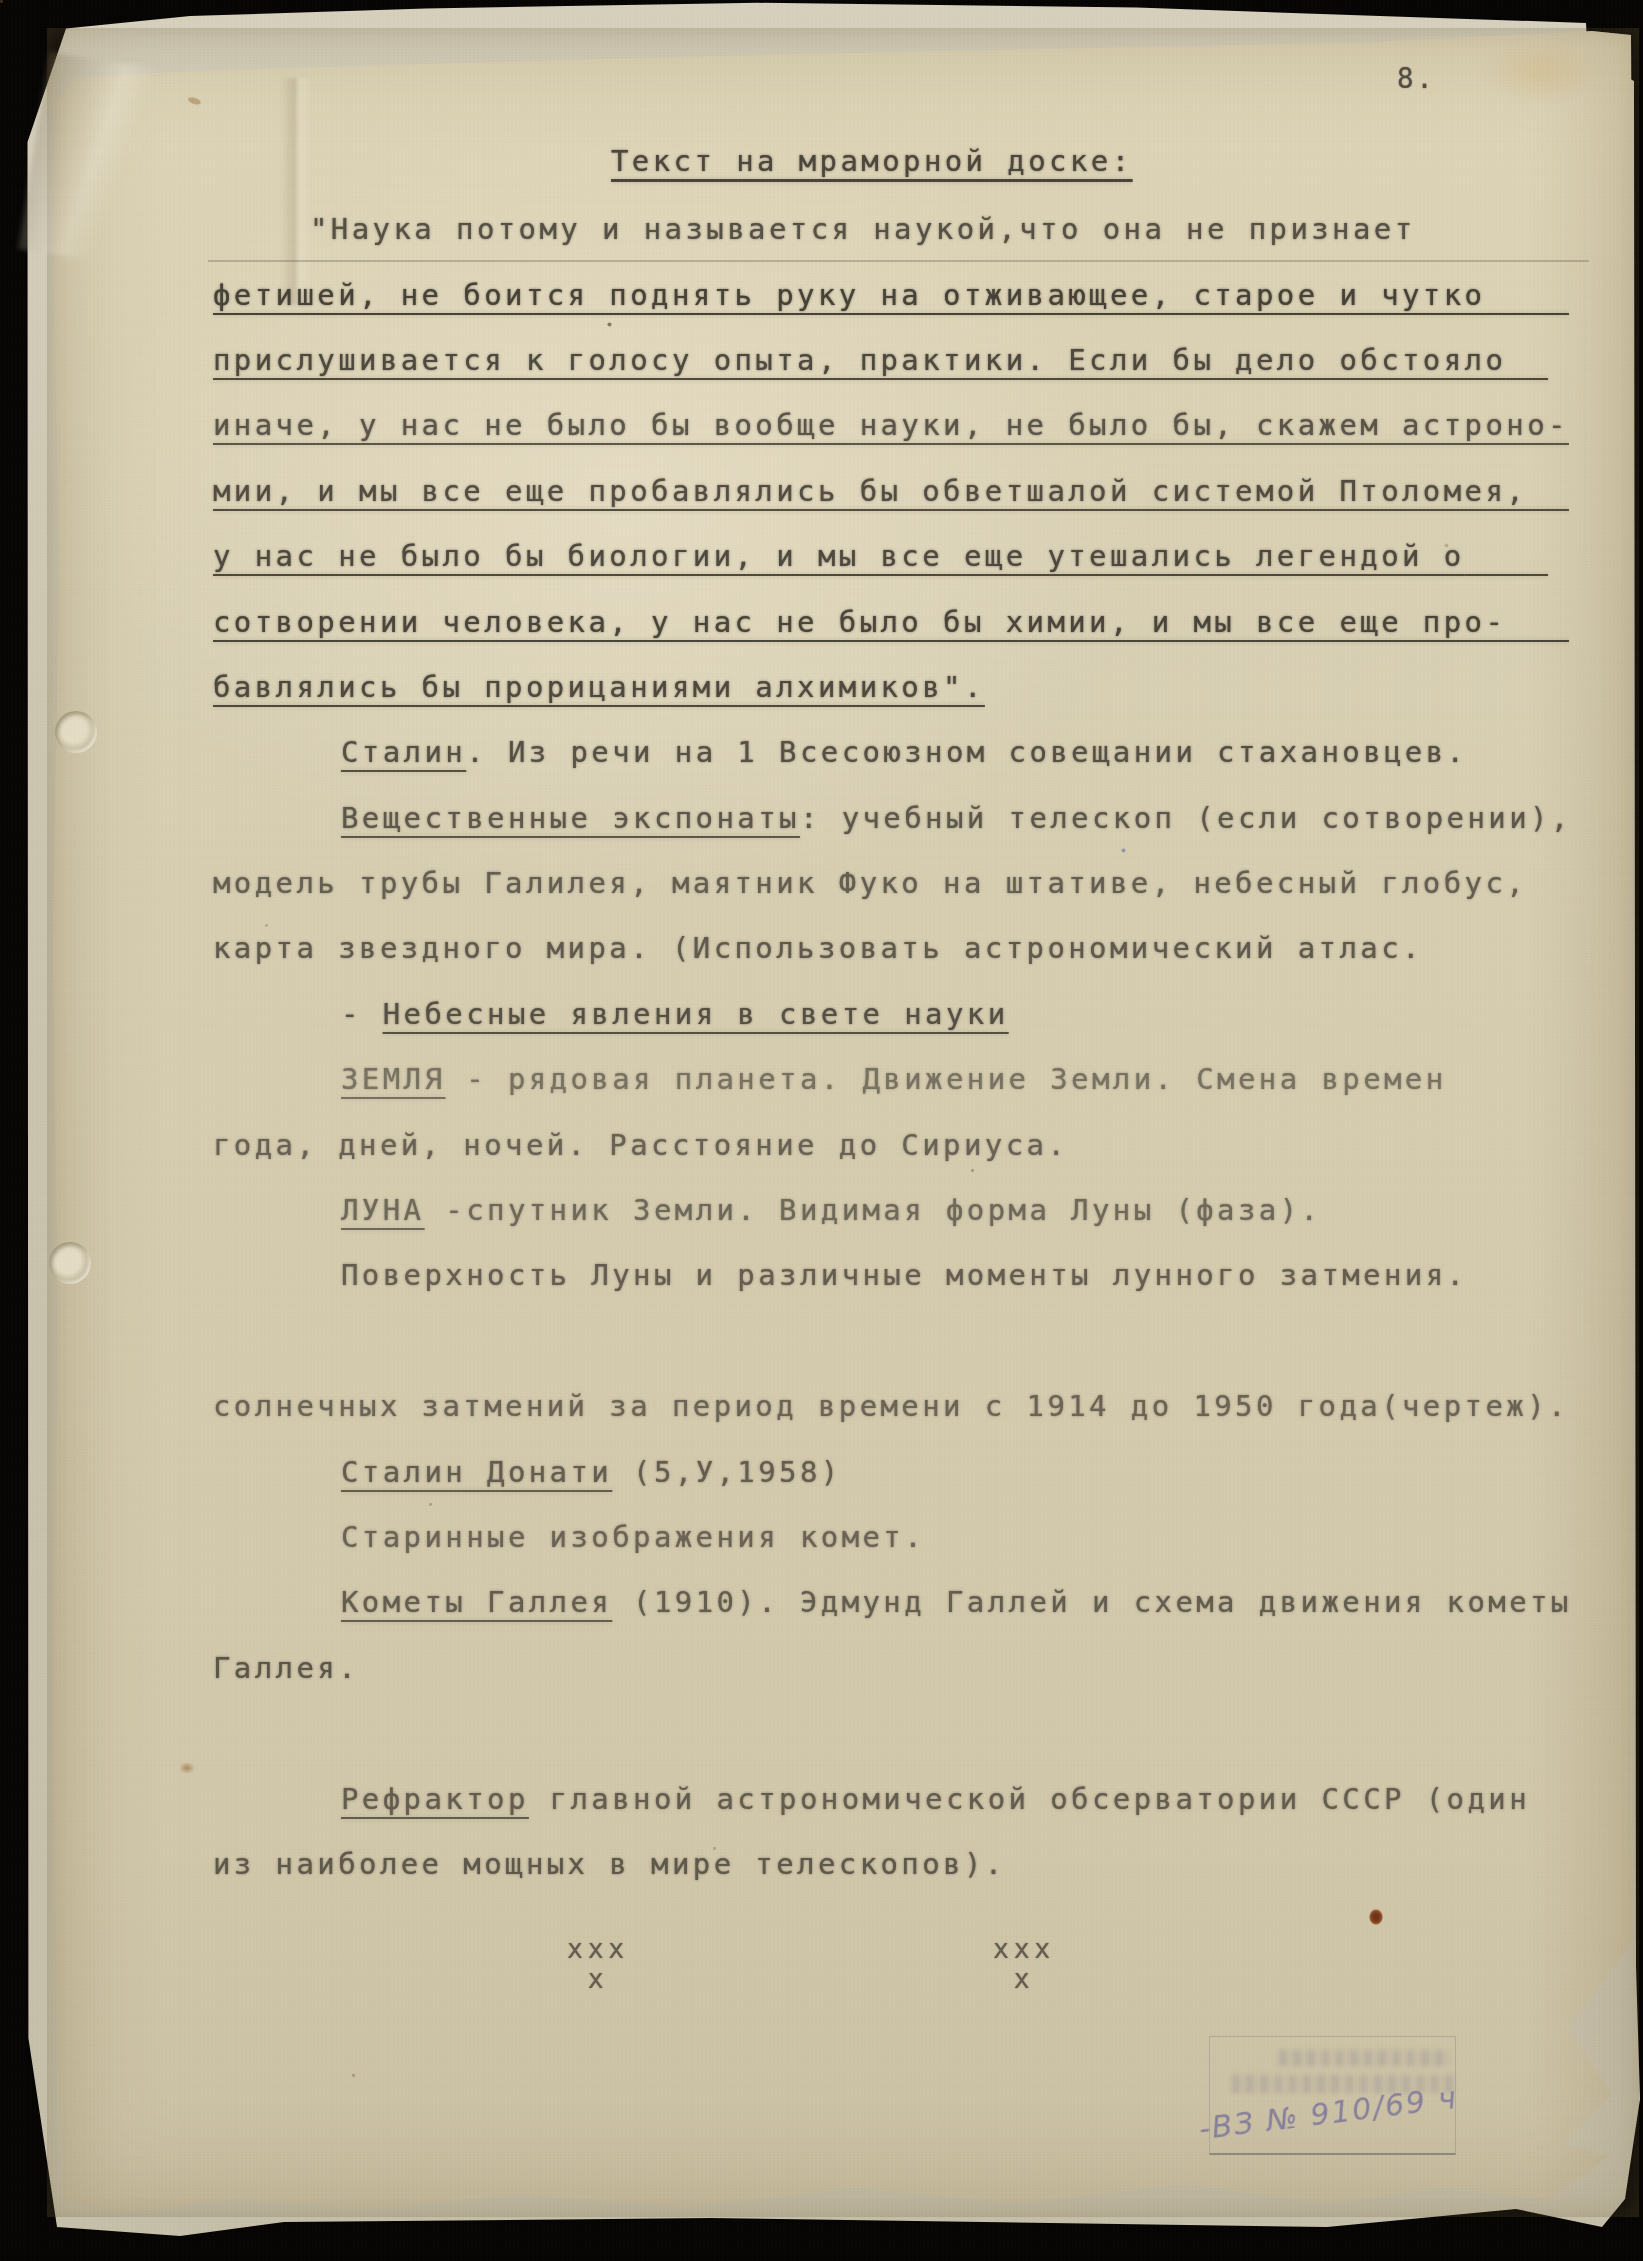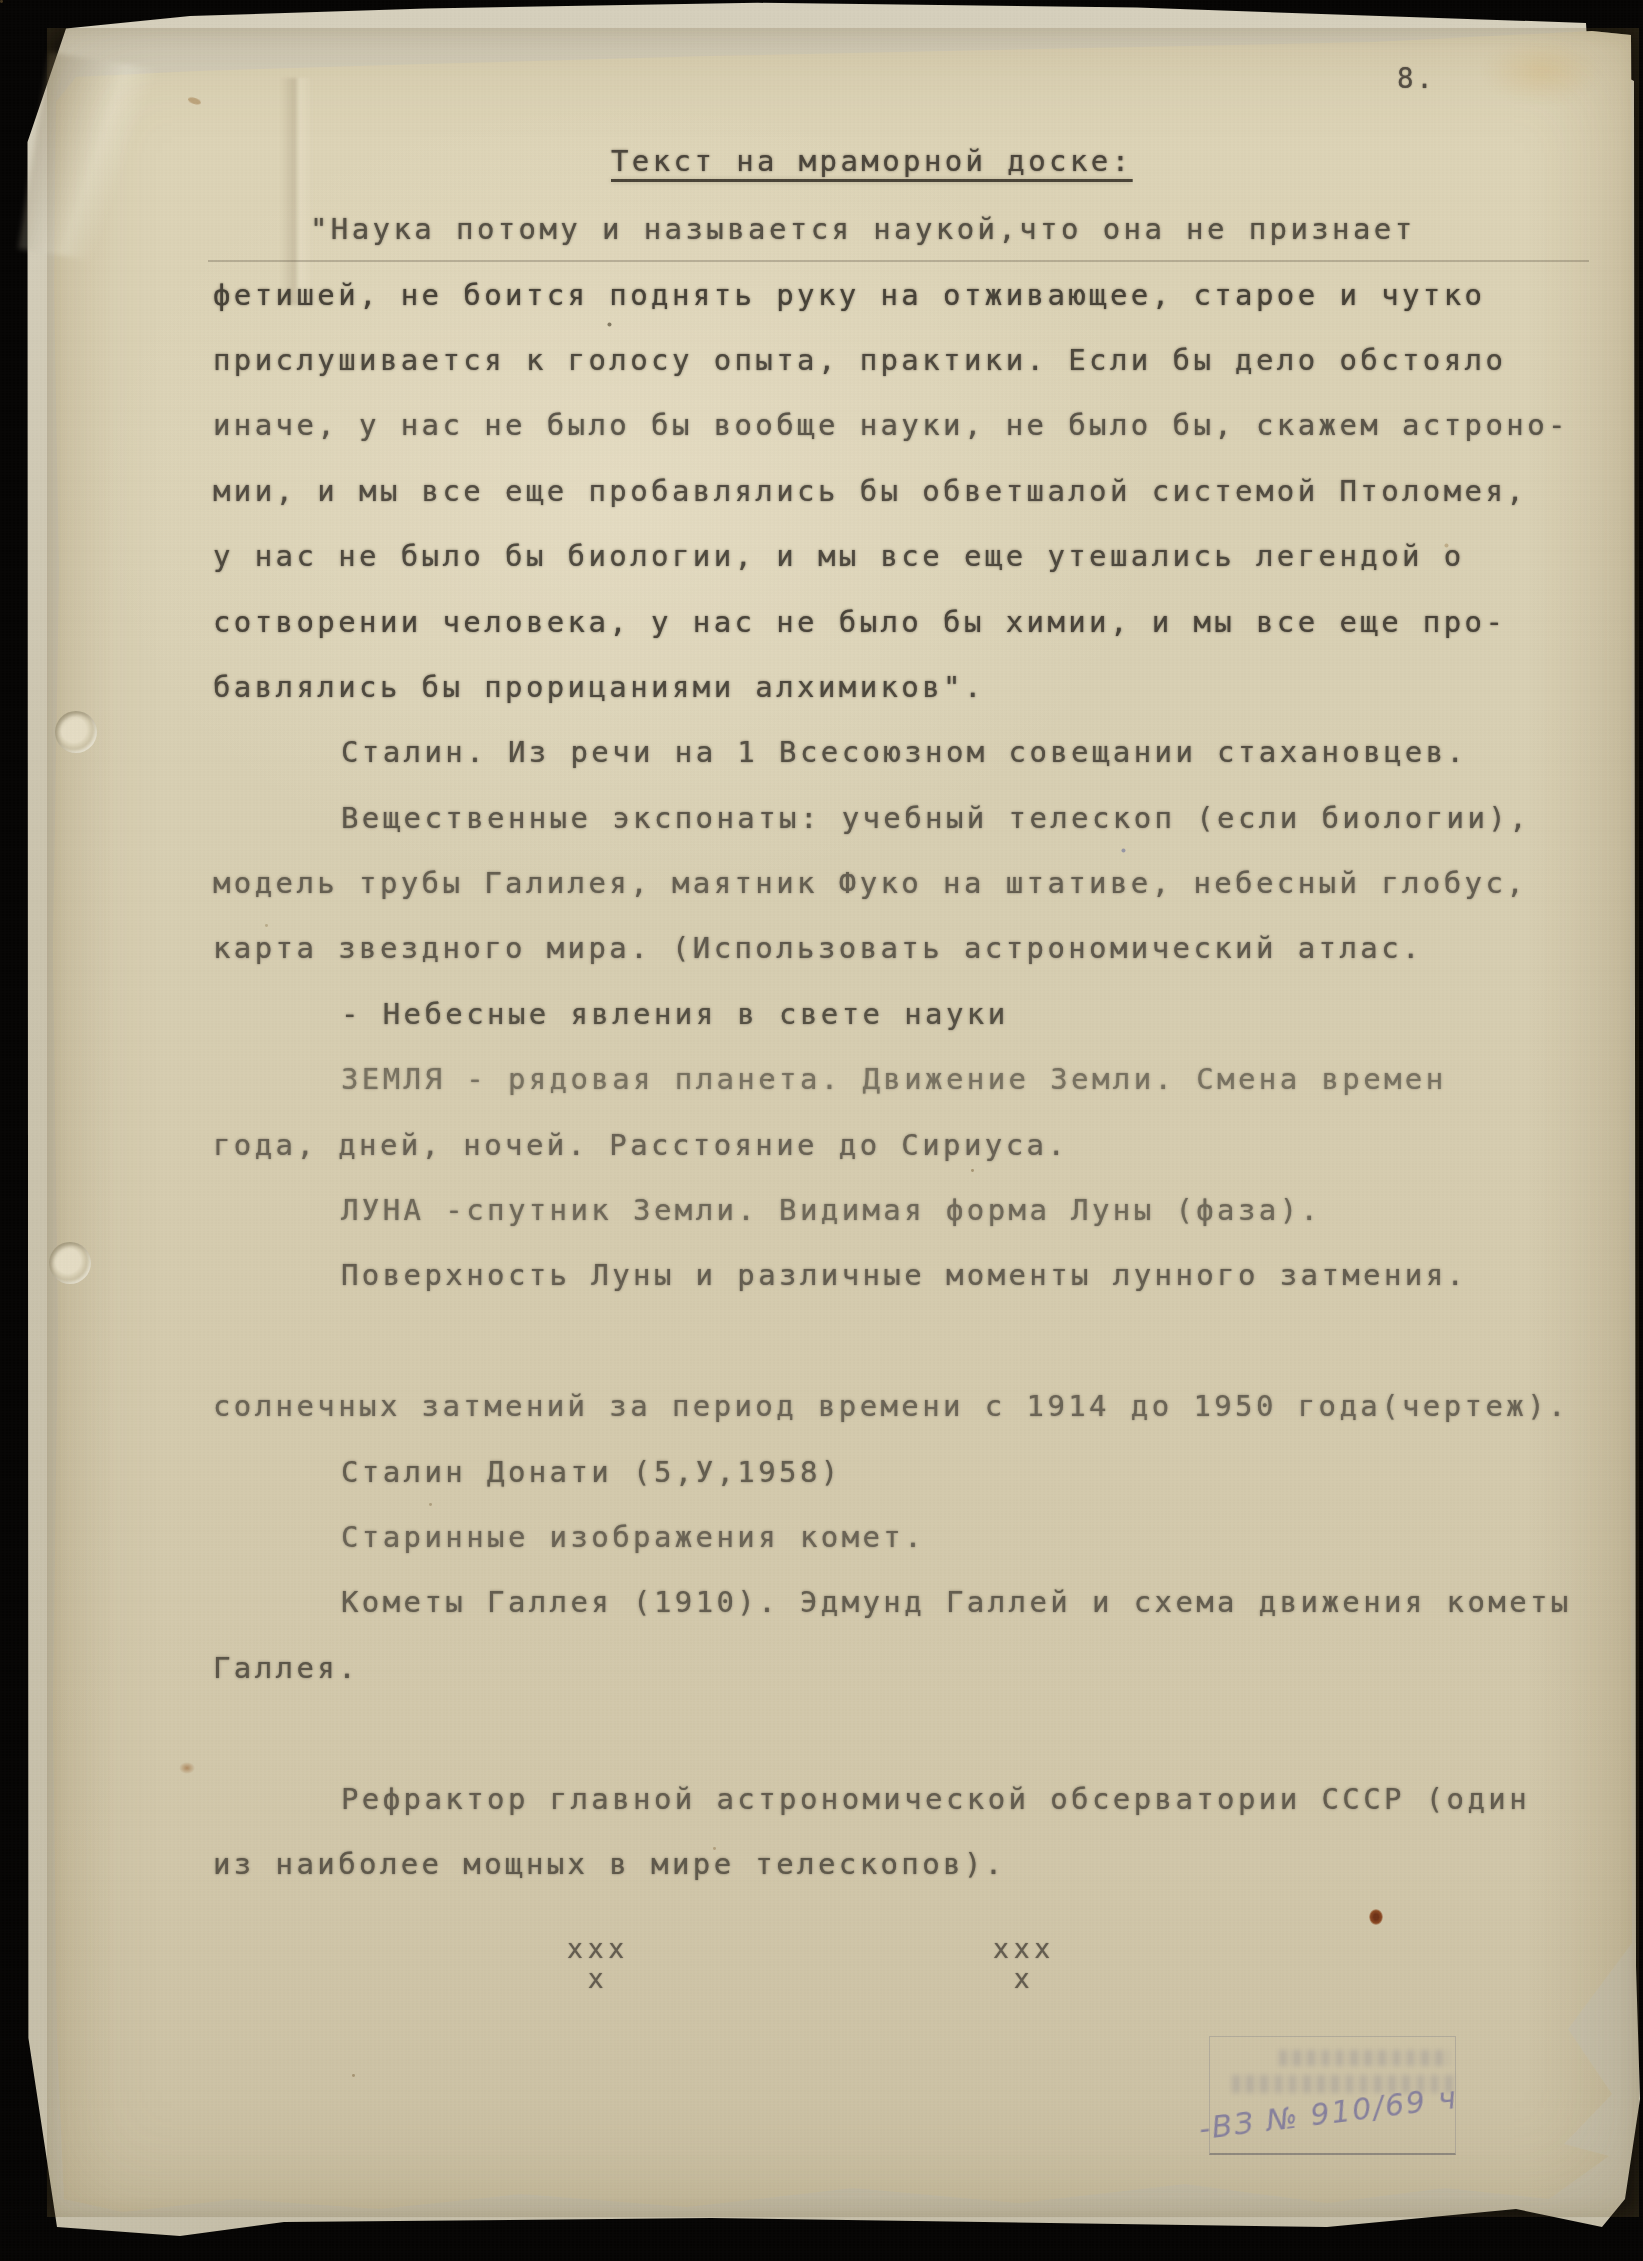--- a/index.html
+++ b/index.html
@@ -52,21 +52,21 @@
       1445px 544px 0 0.5px rgba(150,120,70,.4), 352px 2074px 0 0 rgba(120,95,55,.45),
       713px 1847px 0 0 rgba(130,100,60,.4), 1122px 849px 0 0.5px rgba(86,96,150,.5),
       265px 924px 0 0 rgba(130,105,60,.35), 1279px 294px 0 0 rgba(130,105,60,.35);}
 
   
   #text-layer{position:absolute;left:0;top:0;width:1644px;height:1999px;filter:blur(0.2px);}
   .tw-line{position:absolute;height:66px;line-height:66px;white-space:pre;font-size:29px;
     letter-spacing:3.4px;color:#3f3a31;
     text-shadow:0 0 1.4px rgba(64,58,48,.85), 0 0 3.8px rgba(64,58,48,.25);}
   .seg{white-space:pre;}
-  .u{text-decoration-thickness:2.4px;text-underline-offset:7.6px;
+  .u{text-decoration:underline;text-decoration-thickness:2.4px;text-underline-offset:7.6px;
      text-decoration-color:rgba(58,52,42,.8);text-decoration-skip-ink:none;}
   #doc-title{position:absolute;left:611px;top:128px;opacity:.92;}
   #doc-title .seg{text-decoration:underline;text-decoration-thickness:2.8px;text-underline-offset:7.6px;
      text-decoration-color:rgba(58,52,42,.85);text-decoration-skip-ink:none;}
   #page-number{position:absolute;left:1397px;top:45px;height:66px;line-height:66px;
     font-size:27.5px;letter-spacing:2.8px;color:#464038;opacity:.9;
     text-shadow:0 0 1.4px rgba(64,58,48,.8);}
   .xmark{position:absolute;width:104px;text-align:center;font-size:26.5px;letter-spacing:4.7px;
     color:#49433a;opacity:.8;line-height:33px;text-shadow:0 0 1.4px rgba(64,58,48,.7);filter:blur(0.2px);}
 
@@ -112,21 +112,21 @@
 
   <div class="tw-line" style="top: 196px; left: 310px; opacity: 0.85;"><span class="seg">"Наука потому и называется наукой,что она не признает</span></div>
       <div class="tw-line" style="top: 262px; left: 213px; opacity: 0.95;"><span class="seg u">фетишей, не боится поднять руку на отживающее, старое и чутко</span><span class="seg u">&nbsp;&nbsp;&nbsp;&nbsp;</span></div>
       <div class="tw-line" style="top: 327px; left: 213px; opacity: 0.9;"><span class="seg u">прислушивается к голосу опыта, практики. Если бы дело обстояло</span><span class="seg u">&nbsp;&nbsp;</span></div>
       <div class="tw-line" style="top: 392px; left: 213px; opacity: 0.82;"><span class="seg u">иначе, у нас не было бы вообще науки, не было бы, скажем астроно-</span></div>
       <div class="tw-line" style="top: 458px; left: 213px; opacity: 0.88;"><span class="seg u">мии, и мы все еще пробавлялись бы обветшалой системой Птоломея,</span><span class="seg u">&nbsp;&nbsp;</span></div>
       <div class="tw-line" style="top: 523px; left: 213px; opacity: 0.9;"><span class="seg u">у нас не было бы биологии, и мы все еще утешались легендой о</span><span class="seg u">&nbsp;&nbsp;&nbsp;&nbsp;</span></div>
       <div class="tw-line" style="top: 589px; left: 213px; opacity: 0.93;"><span class="seg u">сотворении человека, у нас не было бы химии, и мы все еще про-</span><span class="seg u">&nbsp;&nbsp;&nbsp;</span></div>
       <div class="tw-line" style="top: 654px; left: 213px; opacity: 0.9;"><span class="seg u">бавлялись бы прорицаниями алхимиков".</span></div>
       <div class="tw-line" style="top: 719px; left: 341px; opacity: 0.85;"><span class="seg u">Сталин</span><span class="seg">. Из речи на 1 Всесоюзном совещании стахановцев.</span></div>
-      <div class="tw-line" style="top: 785px; left: 341px; opacity: 0.8;"><span class="seg u">Вещественные экспонаты</span><span class="seg">: учебный телескоп (если биологии),</span></div>
+      <div class="tw-line" style="top: 785px; left: 341px; opacity: 0.8;"><span class="seg u">Вещественные экспонаты</span><span class="seg">: учебный телескоп (если сотворении),</span></div>
       <div class="tw-line" style="top: 850px; left: 213px; opacity: 0.75;"><span class="seg">модель трубы Галилея, маятник Фуко на штативе, небесный глобус,</span></div>
       <div class="tw-line" style="top: 915px; left: 213px; opacity: 0.78;"><span class="seg">карта звездного мира. (Использовать астрономический атлас.</span></div>
       <div class="tw-line" style="top: 981px; left: 341px; opacity: 0.85;"><span class="seg">- </span><span class="seg u">Небесные явления в свете науки</span></div>
       <div class="tw-line" style="top: 1112px; left: 213px; opacity: 0.72;"><span class="seg">года, дней, ночей. Расстояние до Сириуса.</span></div>
       <div class="tw-line" style="top: 1046px; left: 341px; opacity: 0.62;"><span class="seg u">ЗЕМЛЯ</span><span class="seg"> - рядовая планета. Движение Земли. Смена времен</span></div>
       <div class="tw-line" style="top: 1177px; left: 341px; opacity: 0.68;"><span class="seg u">ЛУНА</span><span class="seg"> -спутник Земли. Видимая форма Луны (фаза).</span></div>
       <div class="tw-line" style="top: 1242px; left: 341px; opacity: 0.75;"><span class="seg">Поверхность Луны и различные моменты лунного затмения.</span></div>
       <div class="tw-line" style="top: 1373px; left: 213px; opacity: 0.7;"><span class="seg">солнечных затмений за период времени с 1914 до 1950 года(чертеж).</span></div>
       <div class="tw-line" style="top: 1439px; left: 341px; opacity: 0.75;"><span class="seg u">Сталин Донати</span><span class="seg"> (5,У,1958)</span></div>
       <div class="tw-line" style="top: 1504px; left: 341px; opacity: 0.7;"><span class="seg">Старинные изображения комет.</span></div>

